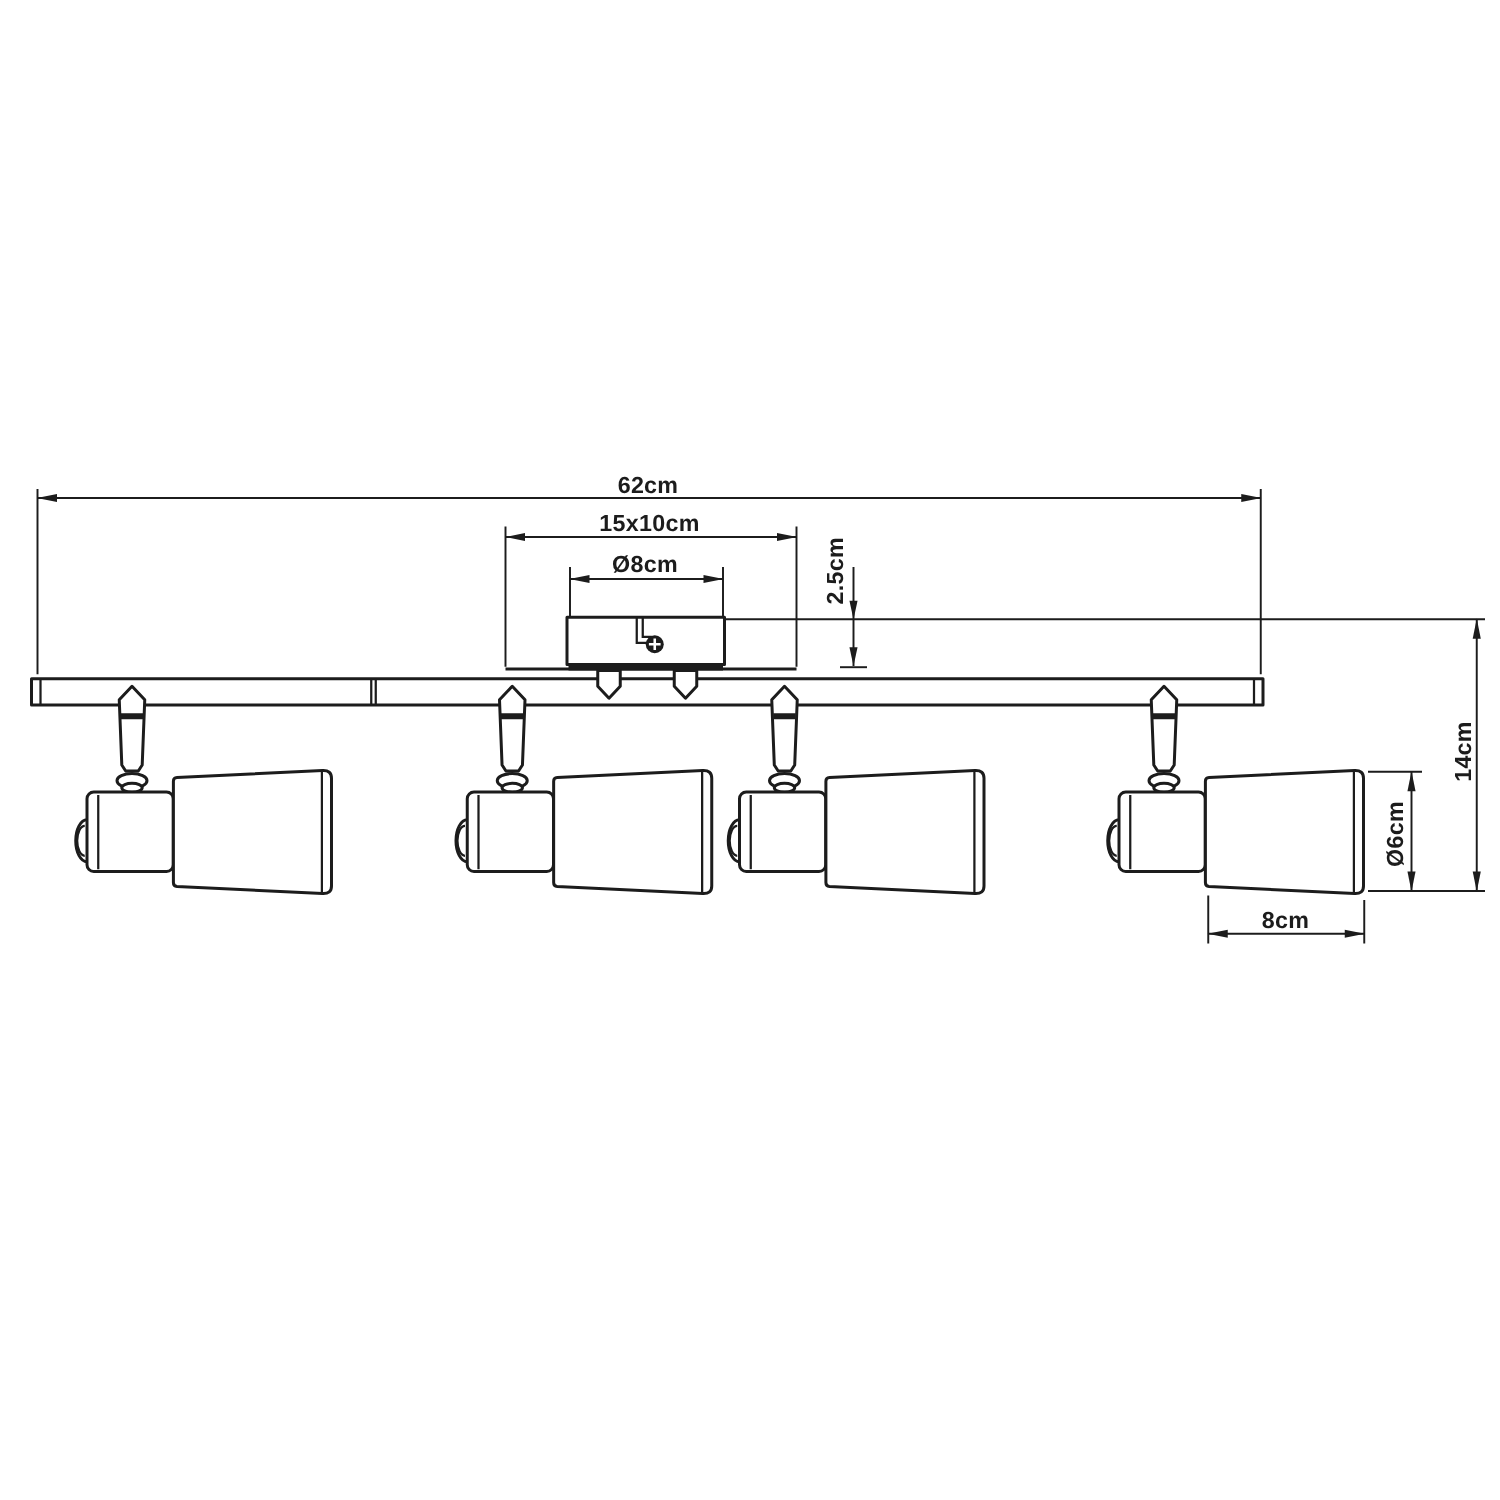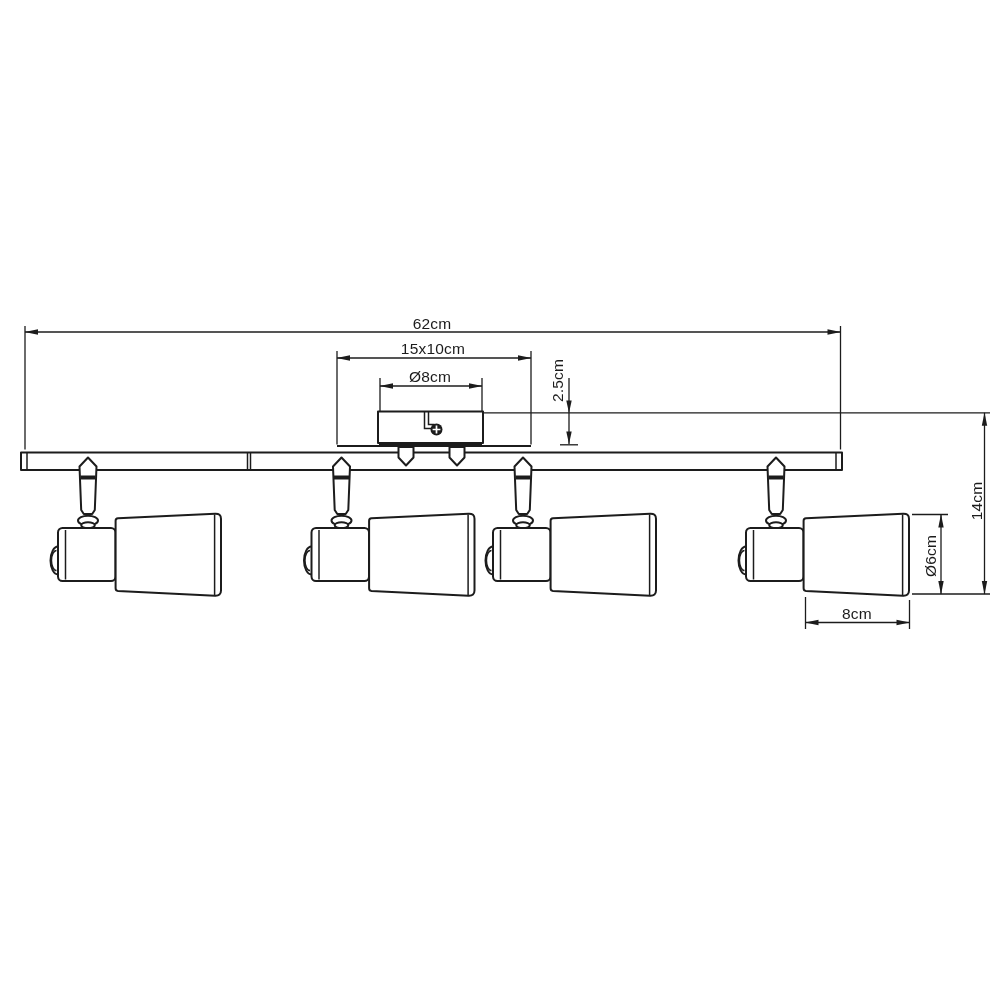--- a/index.html
+++ b/index.html
@@ -9,20 +9,21 @@
     height:1000px;
     background:#ffffff;
     font-family:"Liberation Sans", sans-serif;
   }
   .canvas{
     position:relative;
     width:1000px;
     height:1000px;
     background:#ffffff;
     overflow:hidden;
+    font-weight:bold;
   }
   svg{display:block}
   
   .ol   {fill:#ffffff;stroke:#1c1c1c;stroke-width:2;stroke-linejoin:round}
   .olr  {fill:#ffffff;stroke:#1c1c1c;stroke-width:2;stroke-linejoin:round;stroke-linecap:round}
   .nf   {fill:none;stroke:#1c1c1c;stroke-width:2;stroke-linejoin:round}
   .thin {fill:none;stroke:#1c1c1c;stroke-width:1.5}
   .dk   {fill:#1c1c1c;stroke:none}
   
   .dim  {fill:none;stroke:#1c1c1c;stroke-width:1.3}

